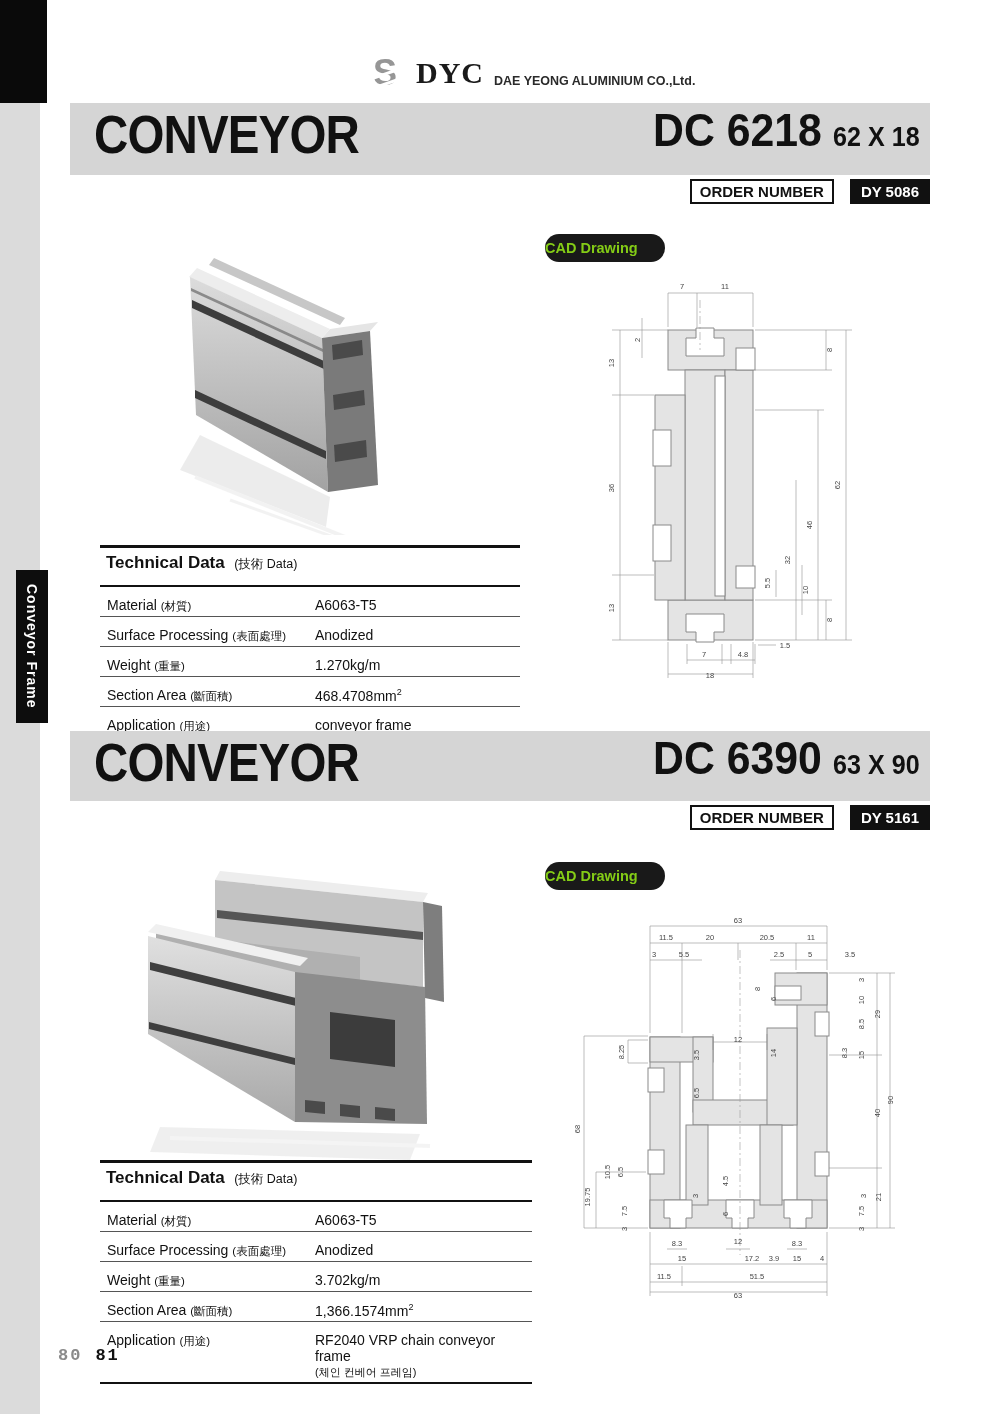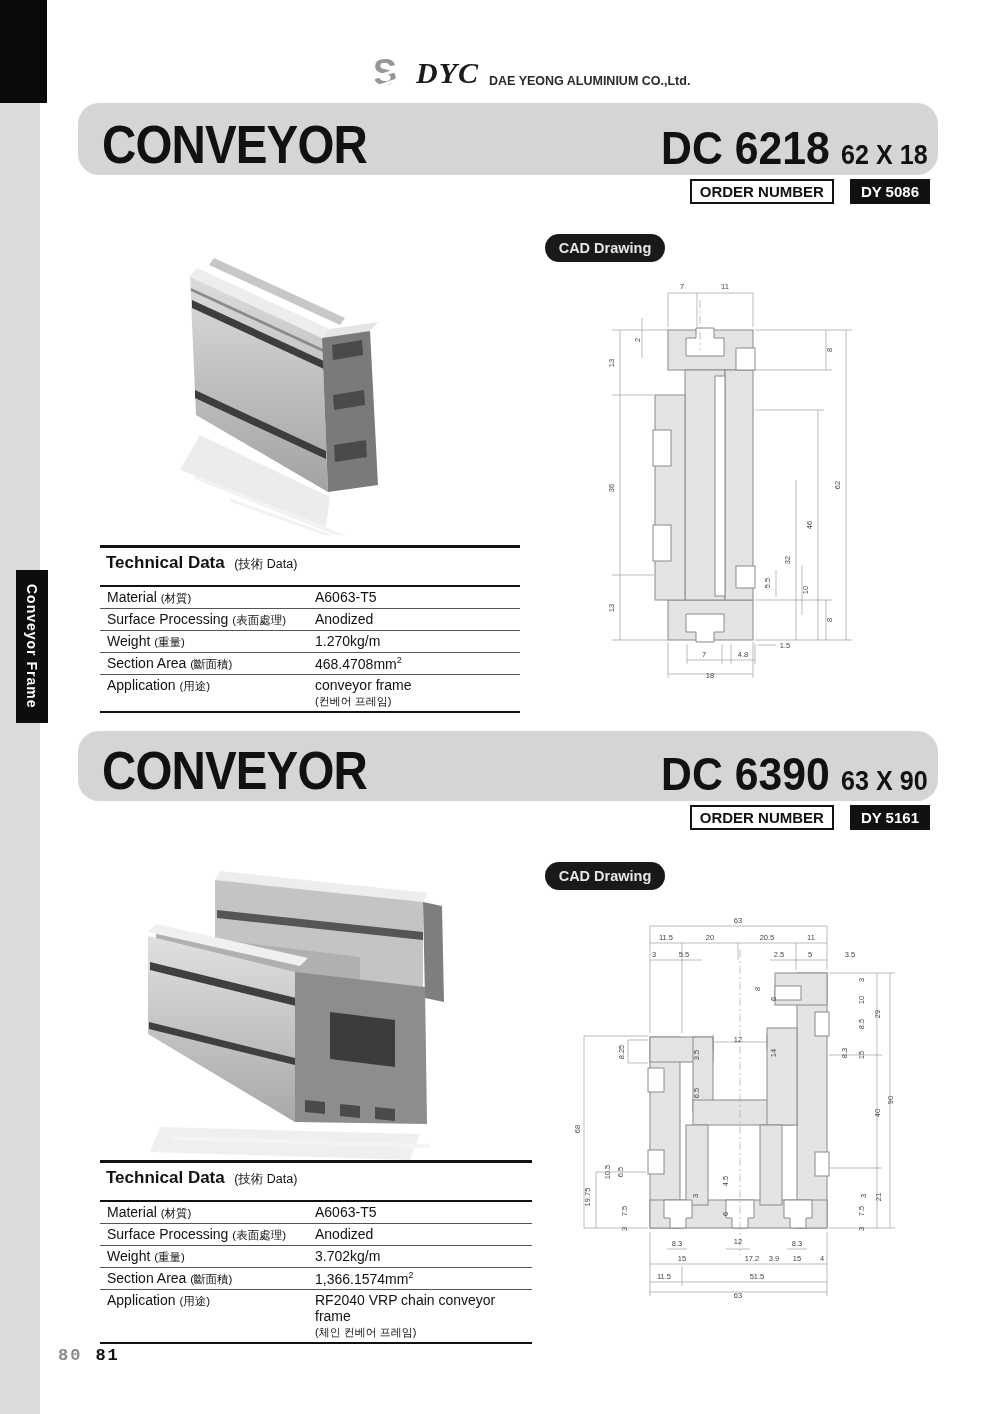--- a/index.html
+++ b/index.html
@@ -4,46 +4,46 @@
 <style>
   html,body{margin:0;padding:0;background:#fff;}
   .page{position:relative;width:1000px;height:1414px;background:#fff;overflow:hidden;
         font-family:"Liberation Sans",sans-serif;color:#111;}
   .corner-black{position:absolute;left:0;top:0;width:47px;height:103px;background:#0a0a0a;}
   .side-strip{position:absolute;left:0;top:103px;width:40px;height:1311px;background:#dbdbdb;}
   .side-tab{position:absolute;left:16px;top:570px;width:32px;height:153px;background:#0d0d0d;
             display:flex;align-items:center;justify-content:center;}
   .side-tab span{writing-mode:vertical-rl;color:#fff;font-size:14px;font-weight:bold;letter-spacing:1px;white-space:nowrap;}
   .logo{position:absolute;left:372px;top:55px;display:flex;align-items:center;gap:6px;}
-  .logo-abbr{font-family:"Liberation Serif",serif;font-weight:bold;font-size:30px;letter-spacing:1px;color:#1a1a1a;line-height:1;font-style:italic;}
+  .logo-abbr{font-family:"Liberation Serif",serif;font-weight:bold;font-size:30px;letter-spacing:1px;color:#1a1a1a;line-height:1;}
   .logo-company{font-size:12.5px;font-weight:bold;color:#2a2a2a;margin-left:4px;letter-spacing:0;margin-top:16px;}
-  .bar{position:absolute;left:78px;width:860px;background:#d5d5d5;display:flex;
-       justify-content:space-between;align-items:flex-end;padding:0;box-sizing:border-box;border-radius:21px;}
+  .bar{position:absolute;left:70px;width:860px;background:#d5d5d5;display:flex;
+       justify-content:space-between;align-items:flex-start;padding:0;box-sizing:border-box;}
   .bar .t{font-size:54px;font-weight:bold;transform:scaleX(.88);transform-origin:left center;
           white-space:nowrap;margin-left:24px;letter-spacing:-1px;}
   .bar .m{display:flex;align-items:baseline;gap:12px;transform:scaleX(.93);transform-origin:right center;margin-right:10px;}
   .bar .model{font-size:46px;font-weight:bold;letter-spacing:0;}
   .bar .size{font-size:27px;font-weight:bold;}
   .order{position:absolute;left:70px;width:860px;display:flex;justify-content:flex-end;gap:16px;}
   .ordlabel{border:2px solid #111;background:#fff;font-size:15px;font-weight:bold;padding:1px 8px;line-height:19px;}
   .ordnum{background:#111;color:#fff;font-size:15px;font-weight:bold;padding:3px 11px;line-height:19px;}
-  .pill{position:absolute;width:120px;height:28px;border-radius:14px;background:#191919;color:#e5e5e5;
-        font-size:14.5px;font-weight:bold;display:flex;align-items:center;justify-content:center;}
+  .pill{position:absolute;width:120px;height:28px;border-radius:14px;background:#191919;color:#84cc16;
+        font-size:14.5px;font-weight:bold;display:flex;align-items:center;justify-content:flex-start;}
   .cad{position:absolute;}
   .cad text{font-family:"Liberation Sans",sans-serif;font-size:7.5px;fill:#444;text-anchor:middle;}
   .cad .dim{stroke:#909090;stroke-width:.6;fill:none;}
   .cad .cl{stroke:#9a9a9a;stroke-width:.6;stroke-dasharray:8 3 2 3;fill:none;}
   .cad .solid{fill:#e4e4e4;stroke:#8a8a8a;stroke-width:1;}
   .cad .cut{fill:#fff;stroke:#8a8a8a;stroke-width:1;}
   .photo{position:absolute;}
   .tech{position:absolute;background:#fff;}
   .tech-title{border-top:3px solid #111;border-bottom:2px solid #111;padding:5px 6px 12px;}
   .tech-h{font-size:17px;font-weight:bold;}
   .tech-note{font-size:12.5px;margin-left:5px;}
-  .tech-row{display:flex;border-bottom:1px solid #555;padding:2px 0 2px 7px;font-size:14px;align-items:flex-start;}
+  .tech-row{display:flex;border-bottom:1px solid #555;padding:2px 0 2px 7px;font-size:14px;align-items:flex-start;margin-top:8px;}
   .tech-row:last-child{border-bottom:2px solid #111;}
   .tl{width:208px;flex:none;}
   .tl .note{font-size:11.5px;}
   .tv{flex:1;}
   .tv sup{font-size:9px;}
   .tv .sub{font-size:11px;margin-top:1px;}
   .pagenums{position:absolute;left:58px;top:1346px;display:flex;gap:13px;font-size:17px;
             font-weight:bold;letter-spacing:2px;font-family:Liberation Mono, monospace;}
   .pn-l{color:#8a8a8a;} .pn-r{color:#111;}
 </style>

